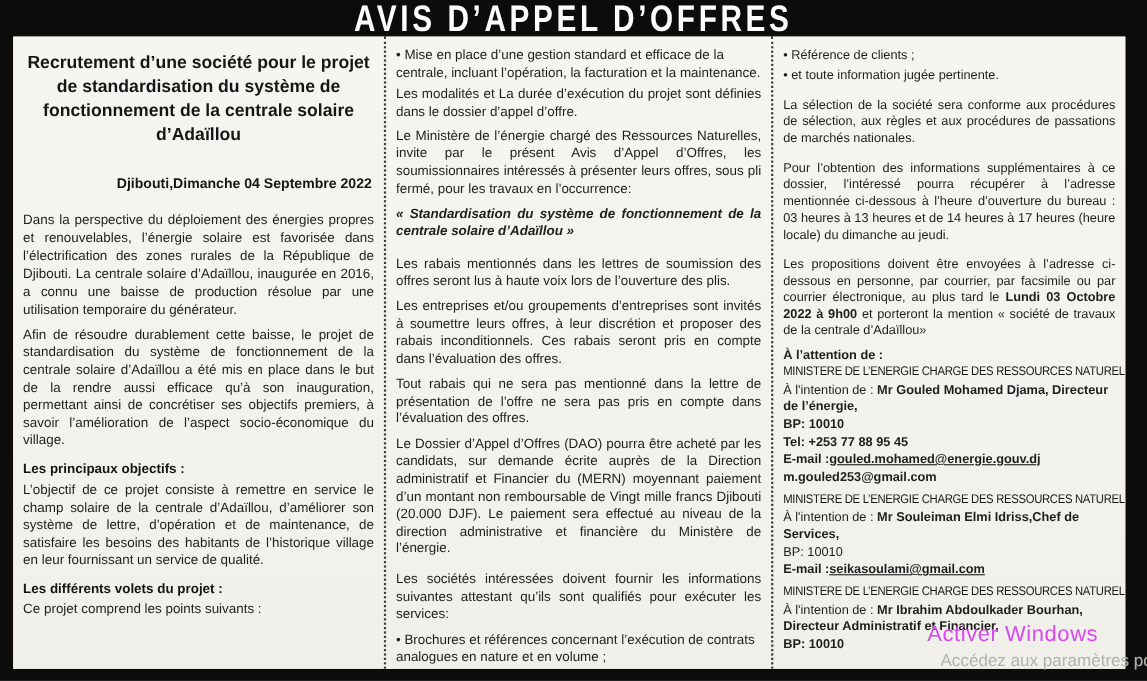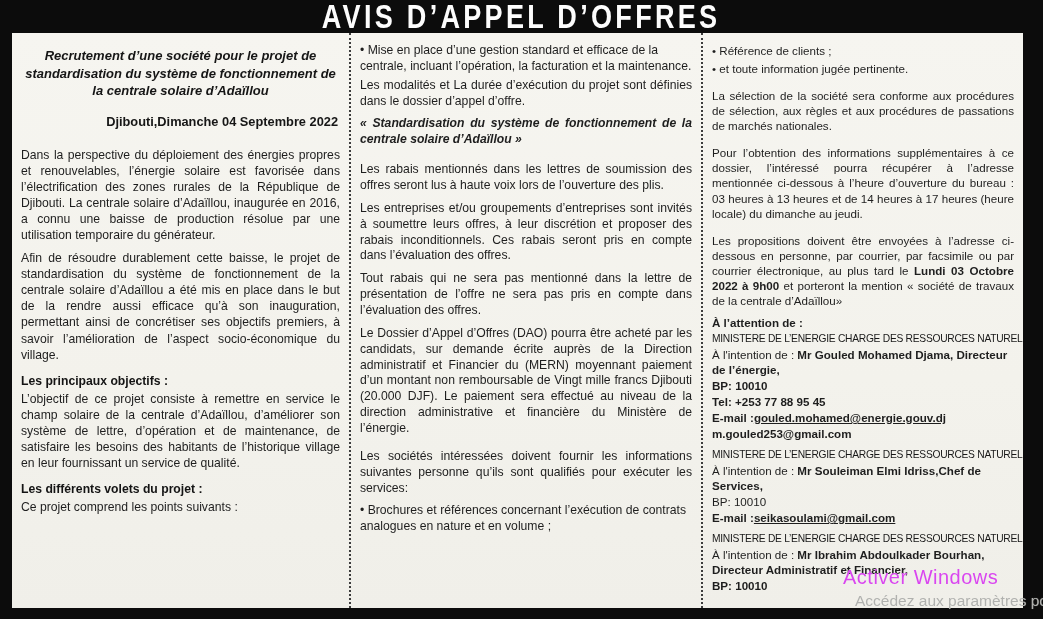--- a/index.html
+++ b/index.html
@@ -28,22 +28,22 @@
     display:flex;overflow:hidden;color:#1e1e1e;
   }
   .col{box-sizing:border-box;padding:10px 9px 0 9px;overflow:hidden;}
   .col-1{width:337px;font-size:12.2px;line-height:1.32;}
   .col-2{width:352px;font-size:12.2px;line-height:1.3;border-left:2px dotted #3c3c3c;}
   .col-3{flex:1;font-size:11.6px;line-height:1.3;border-left:2px dotted #3c3c3c;}
   p{margin:0 0 7px 0;text-align:justify;}
   .tight{margin-bottom:4px;}
   .gap-top{margin-top:12px;}
   .ad-title{
-    font-size:13px;font-weight:700;text-align:center;line-height:1.35;
-    margin:4px 2px 14px 2px;color:#161616;font-style:italic;
+    font-size:16px;font-weight:700;text-align:center;line-height:1.35;
+    margin:4px 2px 26px 2px;color:#161616;
   }
   .dateline{
     font-weight:700;text-align:right;font-size:12.8px;margin:0 2px 16px 0;color:#161616;
   }
   .section-heading{font-weight:700;text-align:left;margin:10px 0 2px 0;color:#141414;}
   .quote{font-weight:700;font-style:italic;margin:4px 0 14px 0;}
   .bullet{text-align:left;margin-bottom:3px;}
   
   .attention{font-weight:700;margin:4px 0 1px 0;}
   .contact{margin:0 0 6px 0;}
@@ -80,26 +80,27 @@
     <div class="section-heading gap-top">Les principaux objectifs :</div>
     <p>L’objectif de ce projet consiste à remettre en service le champ solaire de la centrale d’Adaïllou, d’améliorer son système de lettre, d’opération et de maintenance, de satisfaire les besoins des habitants de l’historique village en leur fournissant un service de qualité.</p>
     <div class="section-heading gap-top">Les différents volets du projet :</div>
     <p class="tight">Ce projet comprend les points suivants :</p>
 
   </div>
 
   <div class="col col-2">
     <p class="bullet">• Mise en place d’une gestion standard et efficace de la centrale, incluant l’opération, la facturation et la maintenance.</p>
     <p>Les modalités et La durée d’exécution du projet sont définies dans le dossier d’appel d’offre.</p>
+    <p>Le Ministère de l’énergie chargé des Ressources Naturelles, invite par le présent Avis d’Appel d’Offres, les soumissionnaires intéressés à présenter leurs offres, sous pli fermé, pour les travaux en l’occurrence:</p>
     <p class="quote">« Standardisation du système de fonctionnement de la centrale solaire d’Adaïllou »</p>
     <p>Les rabais mentionnés dans les lettres de soumission des offres seront lus à haute voix lors de l’ouverture des plis.</p>
     <p>Les entreprises et/ou groupements d’entreprises sont invités à soumettre leurs offres, à leur discrétion et proposer des rabais inconditionnels. Ces rabais seront pris en compte dans l’évaluation des offres.</p>
     <p>Tout rabais qui ne sera pas mentionné dans la lettre de présentation de l’offre ne sera pas pris en compte dans l’évaluation des offres.</p>
     <p>Le Dossier d’Appel d’Offres (DAO) pourra être acheté par les candidats, sur demande écrite auprès de la Direction administratif et Financier du (MERN) moyennant paiement d’un montant non remboursable de Vingt mille francs Djibouti (20.000 DJF). Le paiement sera effectué au niveau de la direction administrative et financière du Ministère de l’énergie.</p>
-    <p class="gap-top">Les sociétés intéressées doivent fournir les informations suivantes personne qu’ils sont qualifiés pour exécuter les services:</p>
+    <p class="gap-top">Les sociétés intéressées doivent fournir les informations suivantes attestant qu’ils sont qualifiés pour exécuter les services:</p>
     <p class="bullet">• Brochures et références concernant l’exécution de contrats analogues en nature et en volume ;</p>
 
   </div>
 
   <div class="col col-3">
     <p class="bullet">• Référence de clients ;</p>
     <p class="bullet">• et toute information jugée pertinente.</p>
     <p class="gap-top">La sélection de la société sera conforme aux procédures de sélection, aux règles et aux procédures de passations de marchés nationales.</p>
     <p class="gap-top">Pour l’obtention des informations supplémentaires à ce dossier, l’intéressé pourra récupérer à l’adresse mentionnée ci-dessous à l’heure d’ouverture du bureau : 03 heures à 13 heures et de 14 heures à 17 heures (heure locale) du dimanche au jeudi.</p>
     <p class="gap-top"><span>Les propositions doivent être envoyées à l’adresse ci-dessous en personne, par courrier, par facsimile ou par courrier électronique, au plus tard le </span><span class="b">Lundi 03 Octobre 2022 à 9h00</span><span> et porteront la mention « société de travaux de la centrale d’Adaïllou»</span></p>

